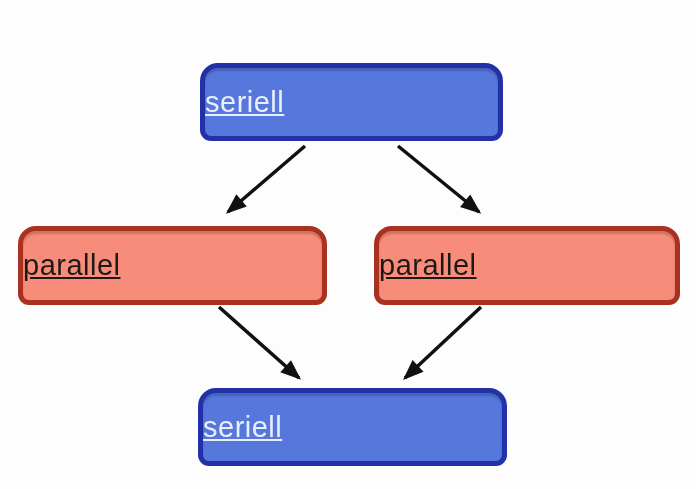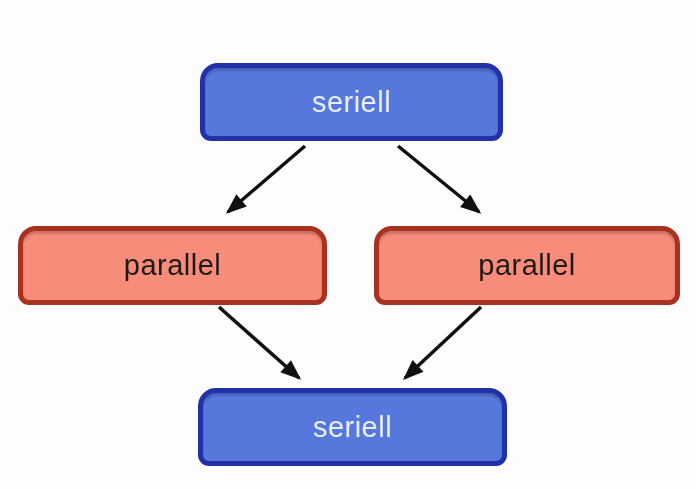--- a/index.html
+++ b/index.html
@@ -29,25 +29,26 @@
     width: 696px; height: 489px;
   }
   .edges line {
     stroke: var(--arrow);
     stroke-width: 3.5;
   }
   .node {
     position: absolute;
     display: flex;
     align-items: center;
-    justify-content: center;
+    justify-content: flex-start;
     border-radius: 18px 18px 11px 11px;
     font-size: 29px;
     letter-spacing: 0.5px;
     box-shadow: inset 0 3px 2px rgba(0,0,0,0.18);
+    text-decoration: underline;
   }
   .node.serial {
     background: var(--serial-fill);
     border: 5px solid var(--serial-border);
     color: var(--serial-text);
   }
   .node.parallel {
     background: var(--parallel-fill);
     border: 5px solid var(--parallel-border);
     color: var(--parallel-text);

